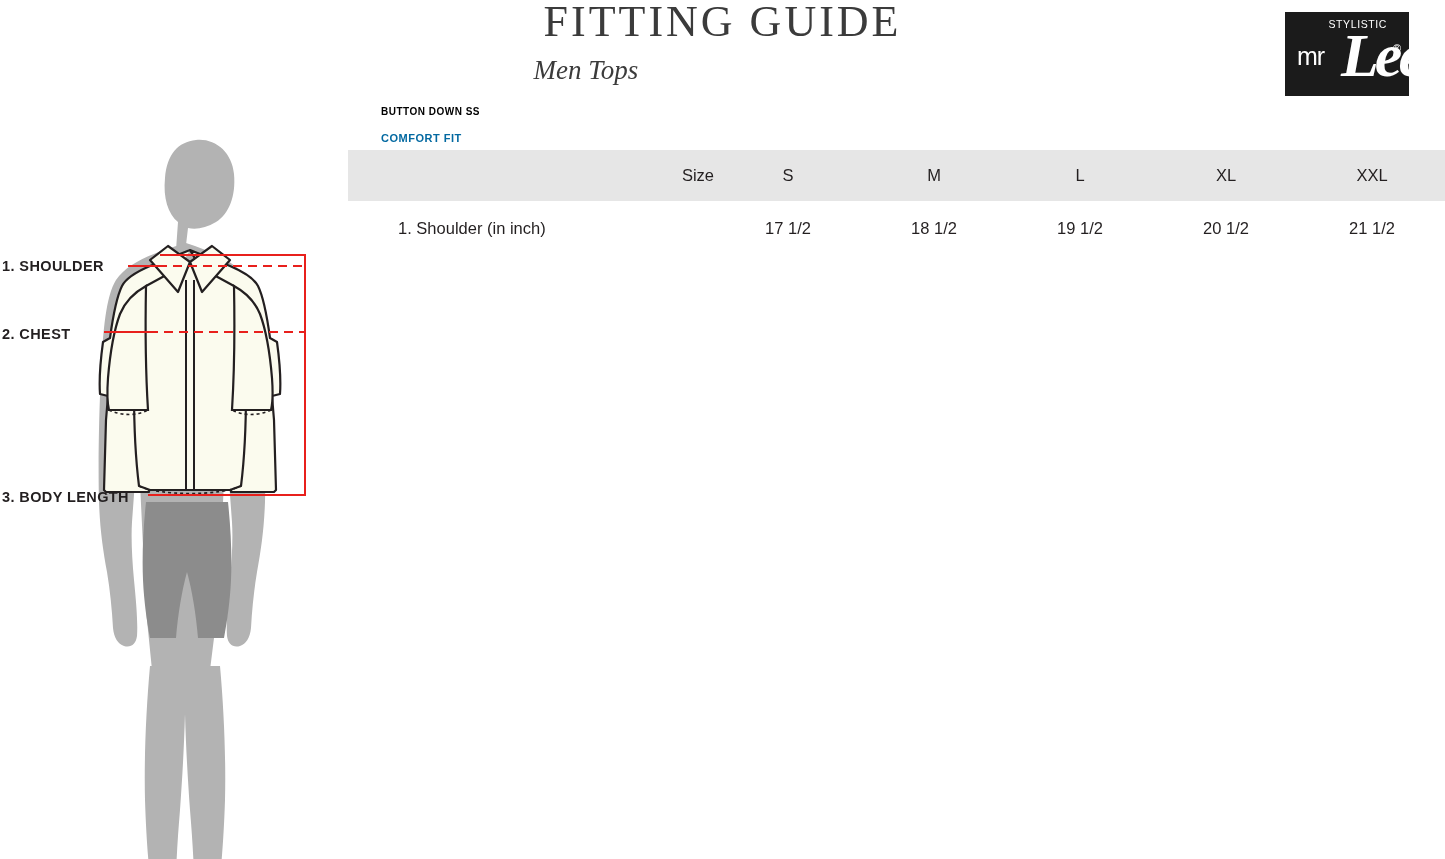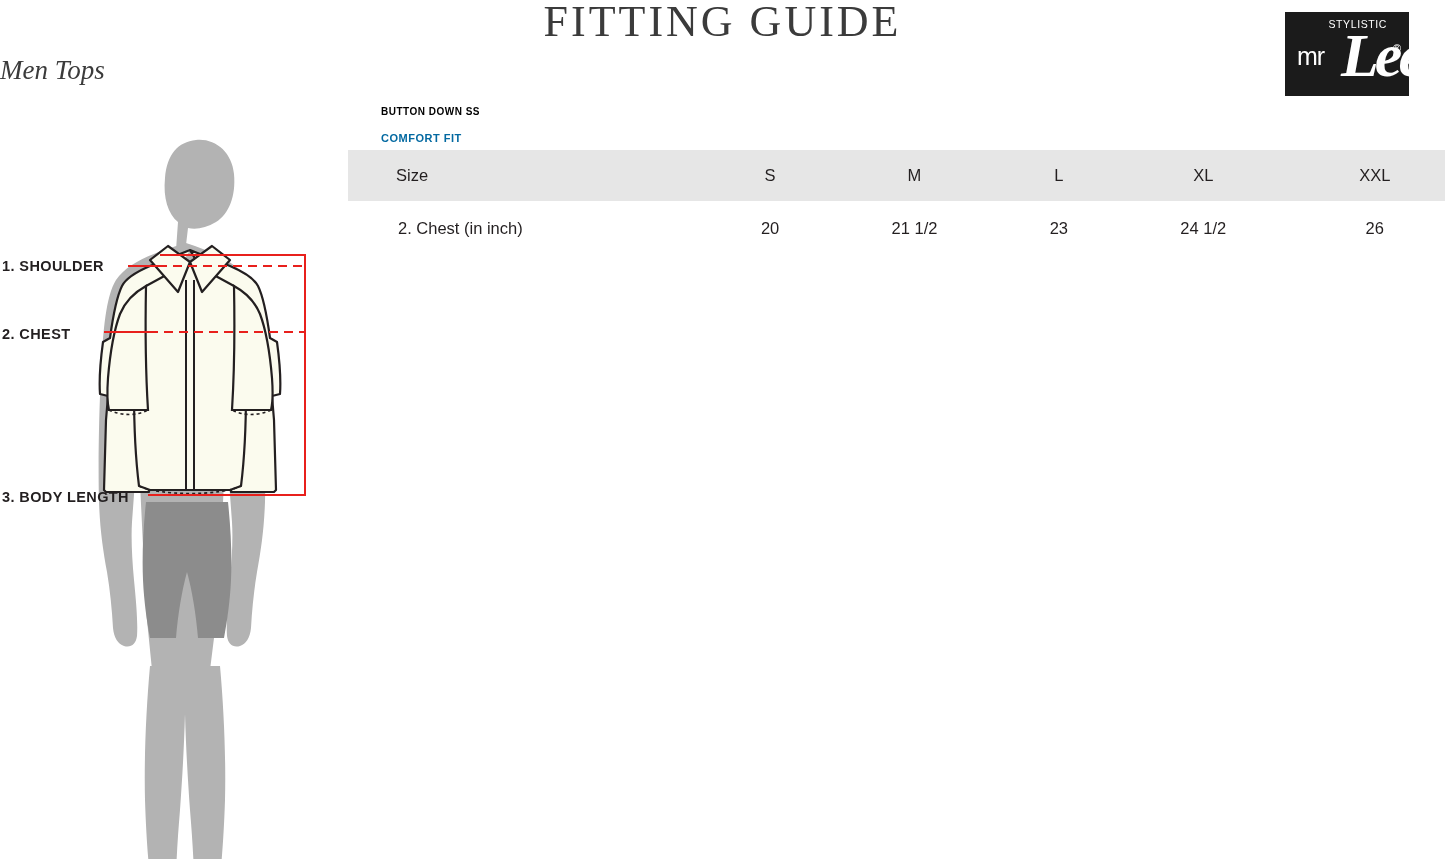--- a/index.html
+++ b/index.html
@@ -27,20 +27,21 @@
     font-size: 44px;
     letter-spacing: 3px;
     color: #3b3b3b;
     font-weight: 400;
   }
   #page-subtitle {
     position: absolute;
     left: 0;
     top: 55px;
     width: 1172px;
+    text-align: center;
     font-family: "Liberation Serif", serif;
     font-style: italic;
     font-size: 27px;
     color: #3b3b3b;
   }
 
   
   #logo-block {
     position: absolute;
     left: 1285px;
@@ -122,22 +123,22 @@
   }
   #size-table thead tr {
     background: #e6e6e6;
   }
   #size-table th {
     font-weight: normal;
     height: 49px;
     text-align: center;
   }
   #size-table th.label-col {
-    text-align: left;
-    padding-left: 48px;
+    text-align: right;
+    padding-left: 36px;
     width: 330px;
   }
   #size-table td {
     height: 53px;
     text-align: center;
   }
   #size-table td.label-col {
     text-align: left;
     padding-left: 50px;
   }
@@ -184,26 +185,26 @@
       <th class="label-col">Size</th>
       <th>S</th>
       <th>M</th>
       <th>L</th>
       <th>XL</th>
       <th>XXL</th>
     </tr>
   </thead>
   <tbody>
     <tr>
-      <td class="label-col">2. Chest (in inch)</td>
-      <td>20</td>
+      <td class="label-col">1. Shoulder (in inch)</td>
+      <td>17 1/2</td>
+      <td>18 1/2</td>
+      <td>19 1/2</td>
+      <td>20 1/2</td>
       <td>21 1/2</td>
-      <td>23</td>
-      <td>24 1/2</td>
-      <td>26</td>
     </tr>
   </tbody>
 </table>
 
 <div id="figure">
 
   <svg width="348" height="749" viewBox="0 0 348 749">
 
     <g fill="#b3b3b3">
 

